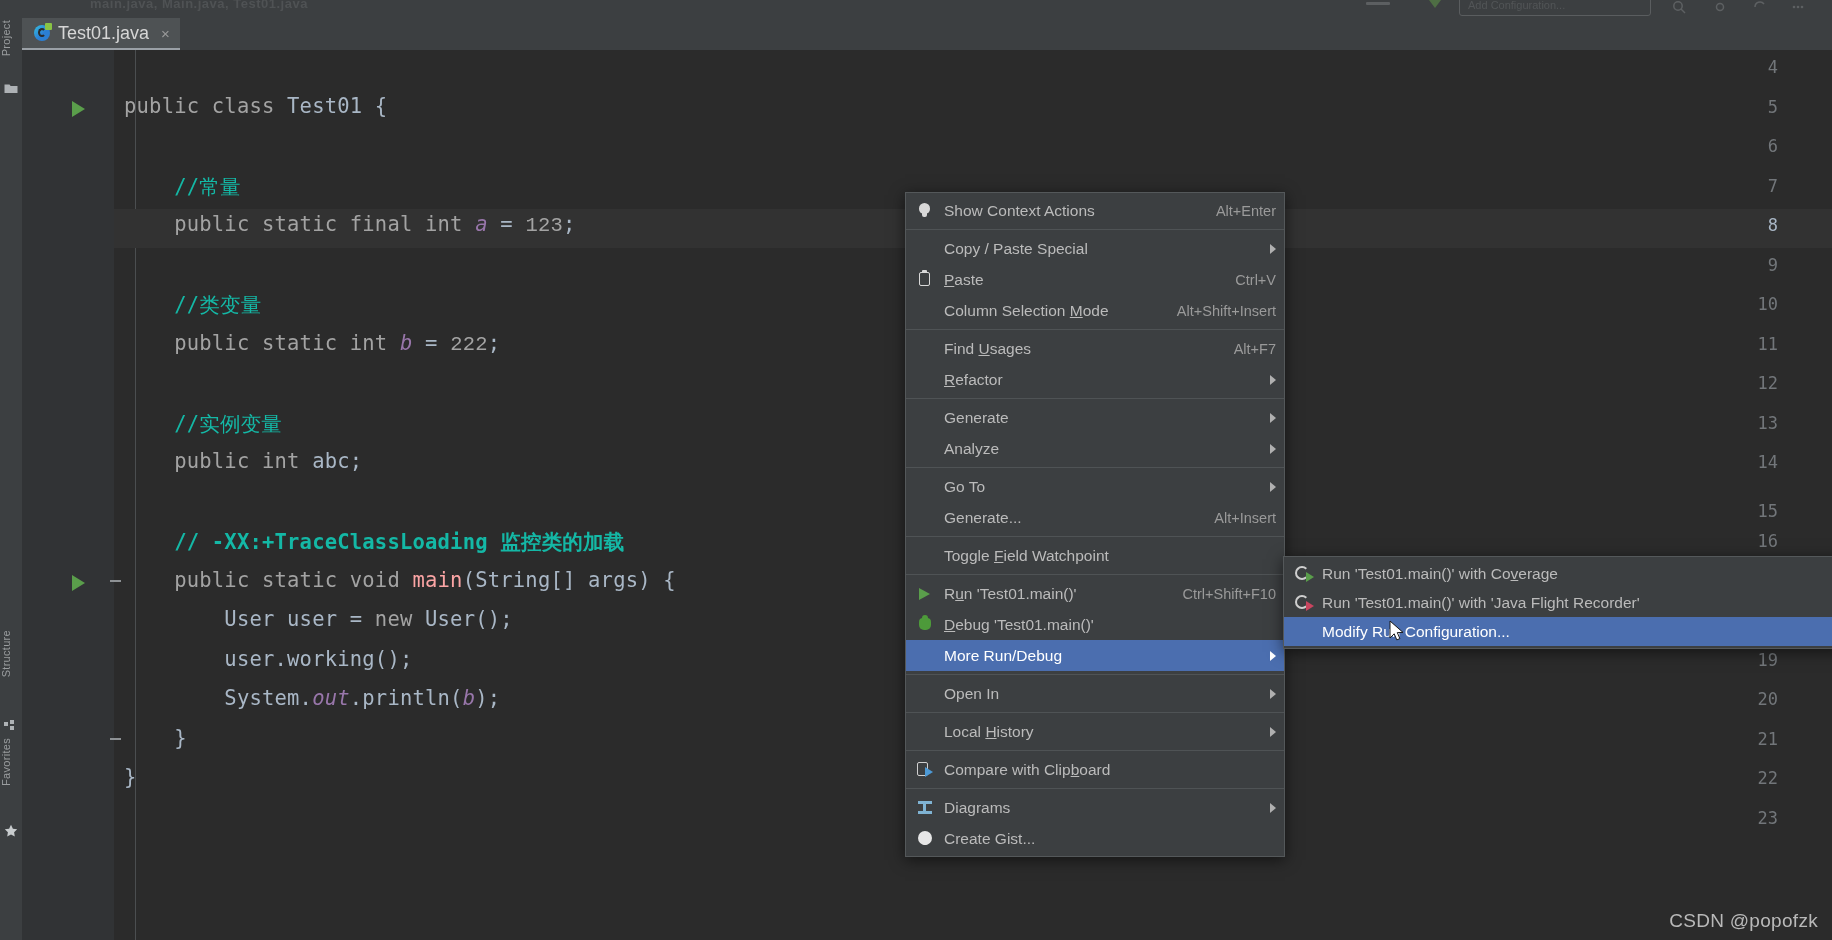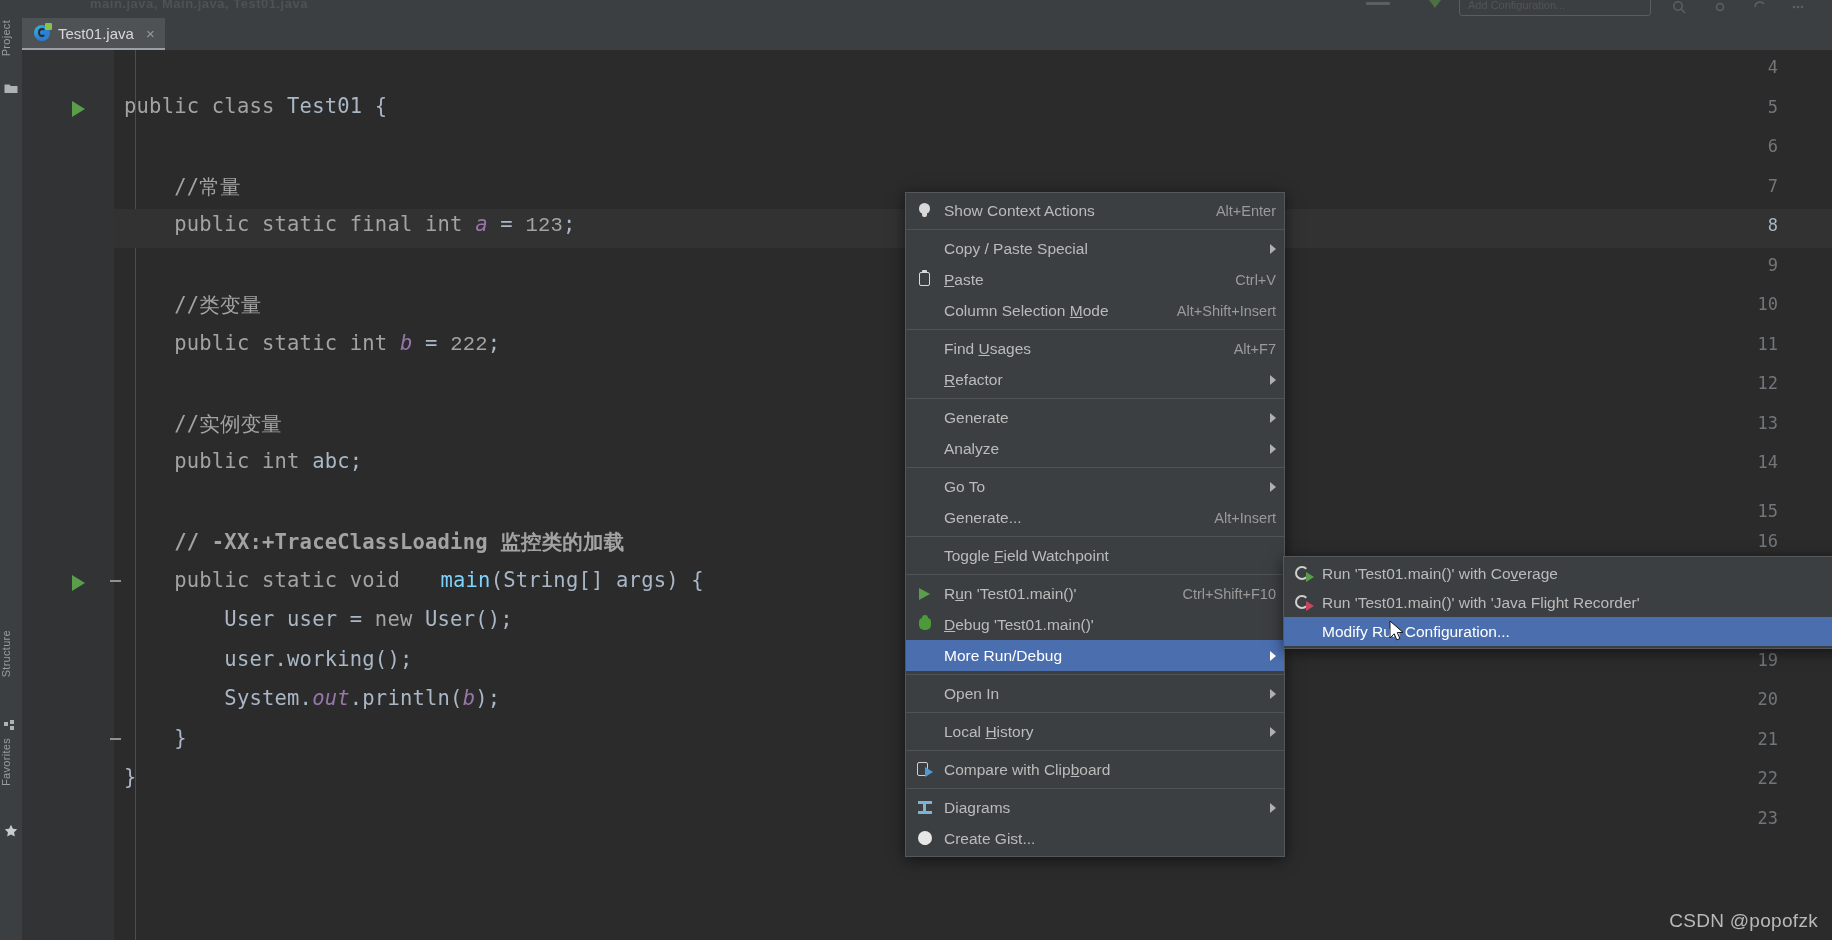--- a/index.html
+++ b/index.html
@@ -17,21 +17,21 @@
   #top-green{position:absolute;left:1429px;top:0px;width:0;height:0;border-left:6px solid transparent;border-right:6px solid transparent;border-top:8px solid #4e6e44;}
   #top-ico1,#top-ico2,#top-ico3,#top-ico4{position:absolute;top:0px;width:16px;height:14px;opacity:.35;}
   #top-ico1{left:1672px;}#top-ico2{left:1712px;}#top-ico3{left:1752px;}#top-ico4{left:1790px;}
 
   
   #tabbar{position:absolute;left:22px;top:18px;width:1810px;height:32px;background:#3c3f41;}
   #tab-file{position:absolute;left:0px;top:0px;height:32px;background:#4e5254;display:flex;align-items:center;padding:0 10px 0 12px;box-sizing:border-box;border-bottom:2px solid #9aa0a6;}
   #tab-file .tabicon{width:16px;height:16px;border-radius:50%;background:linear-gradient(135deg,#36c0e0 0%,#2b7fd4 55%,#2b7fd4 100%);position:relative;margin-right:8px;flex:0 0 auto;}
   #tab-file .tabicon:after{content:"";position:absolute;right:-2px;top:-2px;width:7px;height:7px;background:#89c344;border-radius:1px;}
   #tab-file .tabicon:before{content:"";position:absolute;left:4px;top:3px;width:8px;height:9px;border:2px solid #2b2b2b;border-radius:50%;border-right-color:transparent;box-sizing:border-box;}
-  #tab-file .tablabel{font-size:15px;color:#d6d6d6;white-space:nowrap;}
+  #tab-file .tablabel{font-size:18px;color:#d6d6d6;white-space:nowrap;}
   #tab-file .tabclose{margin-left:12px;font-size:15px;color:#9a9a9a;line-height:1;}
 
   
   #left-strip{position:absolute;left:0;top:18px;width:22px;height:922px;background:#3c3f41;}
   .vtool{position:absolute;left:0;width:22px;color:#9a9d9f;font-size:11px;letter-spacing:.3px;
          writing-mode:vertical-rl;text-orientation:mixed;transform:rotate(180deg);white-space:nowrap;}
   #vt-project{top:2px;}
   #vt-structure{top:612px;}
   #vt-favorites{top:720px;}
   .vicon{position:absolute;left:4px;width:14px;height:14px;}
@@ -51,24 +51,24 @@
   .foldmark{position:absolute;left:86px;width:15px;height:15px;}
   .foldmark i{display:block;width:11px;height:2px;background:#8d9194;position:absolute;left:2px;top:6px;}
 
   .hl-line{position:absolute;left:92px;width:1718px;height:39px;background:#323232;}
 
   .codeline{position:absolute;left:102px;white-space:pre;
             font-family:"DejaVu Sans Mono","Liberation Mono",monospace;
             font-size:20.5px;letter-spacing:.2px;color:#a9b7c6;}
   .kw{color:#a3a3a3;}
   .num{color:#a3a3a3;font-family:Liberation Mono, monospace;}
-  .cmt{color:#a3a3a3;}
+  .cmt{color:#14b8a6;}
   .fld{color:#9876aa;font-style:italic;}
   .sfld{color:#9876aa;font-style:italic;}
-  .mth{color:#7dd3fc;margin-left:28px;}
+  .mth{color:#fca5a5;}
   .pln{color:#a9b7c6;}
 
   
   #ctxmenu{position:absolute;left:905px;top:192px;width:380px;background:#3c3f41;
            border:1px solid #54585a;box-sizing:border-box;padding:2px 0;
            box-shadow:0 3px 14px rgba(0,0,0,.55);}
   .mi{position:relative;height:31px;display:flex;align-items:center;padding:0 8px 0 8px;box-sizing:border-box;}
   .mi .micon{width:22px;height:18px;flex:0 0 auto;position:relative;margin-right:8px;}
   .mi .mlabel{font-size:15.5px;color:#bbbbbb;white-space:nowrap;flex:1 1 auto;}
   .mi .mkey{font-size:14.5px;color:#9a9a9a;white-space:nowrap;margin-left:14px;}

